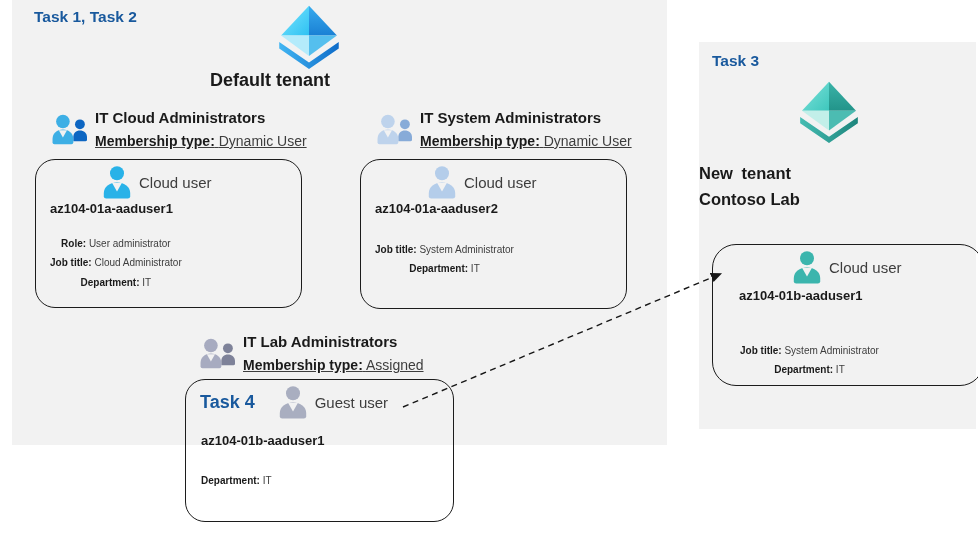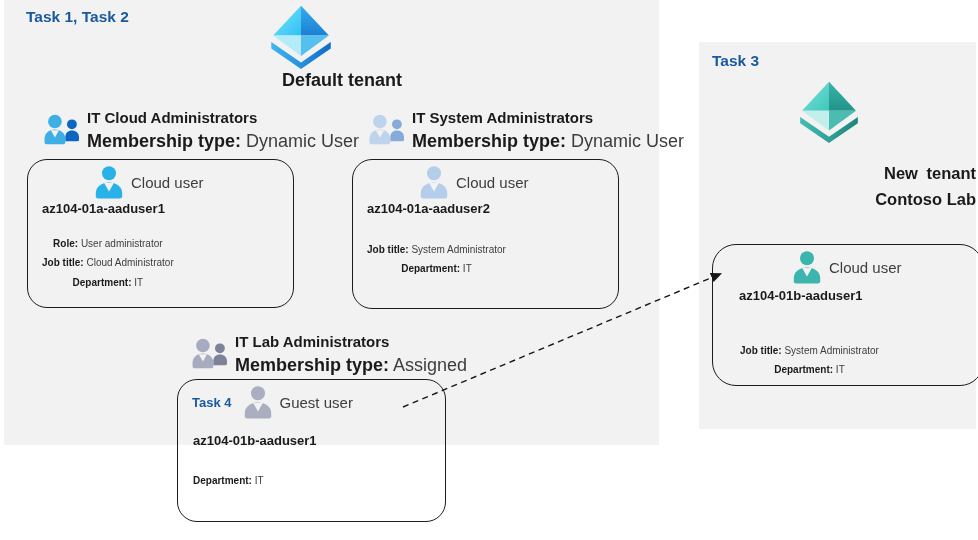--- a/index.html
+++ b/index.html
@@ -3,55 +3,55 @@
 <meta charset="utf-8">
 <style>
   html,body{margin:0;padding:0;background:#ffffff;}
   .stage{
     position:relative;width:978px;height:540px;overflow:hidden;
     font-family:"Liberation Sans", sans-serif;
     -webkit-font-smoothing:antialiased;
     color:var(--text-primary,#1a1a1a);
   }
   .panel{position:absolute;background:var(--panel-bg,#f2f2f2);}
-  .panel-left{left:4px;top:0;width:655px;height:445px;}
+  .panel-left{left:12px;top:0;width:655px;height:445px;}
   .panel-right{left:699px;top:0;width:277px;height:387px;margin-top:42px;}
 
   .task-label{
     position:absolute;font-size:15.5px;font-weight:bold;
     color:var(--task-label-blue,#19599d);white-space:nowrap;
   }
   .tenant-title{
-    position:absolute;text-align:right;font-weight:bold;white-space:nowrap;
+    position:absolute;text-align:left;font-weight:bold;white-space:nowrap;
     color:var(--text-primary,#1a1a1a);
   }
   .tenant-title.main{left:198px;top:70px;width:200px;font-size:18px;}
   .tenant-title.line1{left:0;top:122px;width:277px;font-size:16.5px;word-spacing:4px;}
   .tenant-title.line2{left:0;top:148px;width:277px;font-size:16.5px;}
 
   .diamond-icon{position:absolute;}
 
   .group{position:absolute;width:300px;}
   .group .grp-icon{position:absolute;left:0;top:7px;width:40px;height:34px;}
   .group .grp-text{margin-left:45px;}
   .grp-name{font-size:15px;font-weight:bold;line-height:20px;padding-top:2px;white-space:nowrap;}
-  .grp-membership{font-size:18px;line-height:20px;padding-top:3px;color:var(--text-secondary,#3d3d3d);white-space:nowrap;}
+  .grp-membership{font-size:14px;line-height:20px;padding-top:3px;color:var(--text-secondary,#3d3d3d);white-space:nowrap;text-decoration:underline;}
   .grp-membership b{color:var(--text-primary,#1a1a1a);}
 
   .card{
     position:absolute;border:1.4px solid var(--card-border,#1c1c1c);
     border-radius:20px;background:transparent;padding-left:20px;
   }
   .card.c4{border-radius:24px;}
   .card-head{
     position:absolute;top:5px;height:34px;display:flex;align-items:center;gap:7px;
     font-size:15px;color:var(--text-secondary,#3d3d3d);white-space:nowrap;
   }
   .card-head .person-icon{width:30px;height:33px;flex:0 0 auto;}
-  .task-inline{font-size:13px;font-weight:bold;color:var(--task-label-blue,#19599d);margin-right:4px;}
+  .task-inline{font-size:18px;font-weight:bold;color:var(--task-label-blue,#19599d);margin-right:16px;}
   .card-username{position:absolute;font-size:13px;font-weight:bold;white-space:nowrap;}
   .card-fields{position:absolute;font-size:10px;line-height:19.4px;color:var(--text-secondary,#3d3d3d);white-space:nowrap;text-align:center;}
   .card-fields b{color:var(--text-primary,#1a1a1a);}
 
   .arrow-overlay{position:absolute;left:0;top:0;pointer-events:none;}
   .defs-hidden{position:absolute;width:0;height:0;overflow:hidden;}
 </style>
 </head>
 <body>
 

